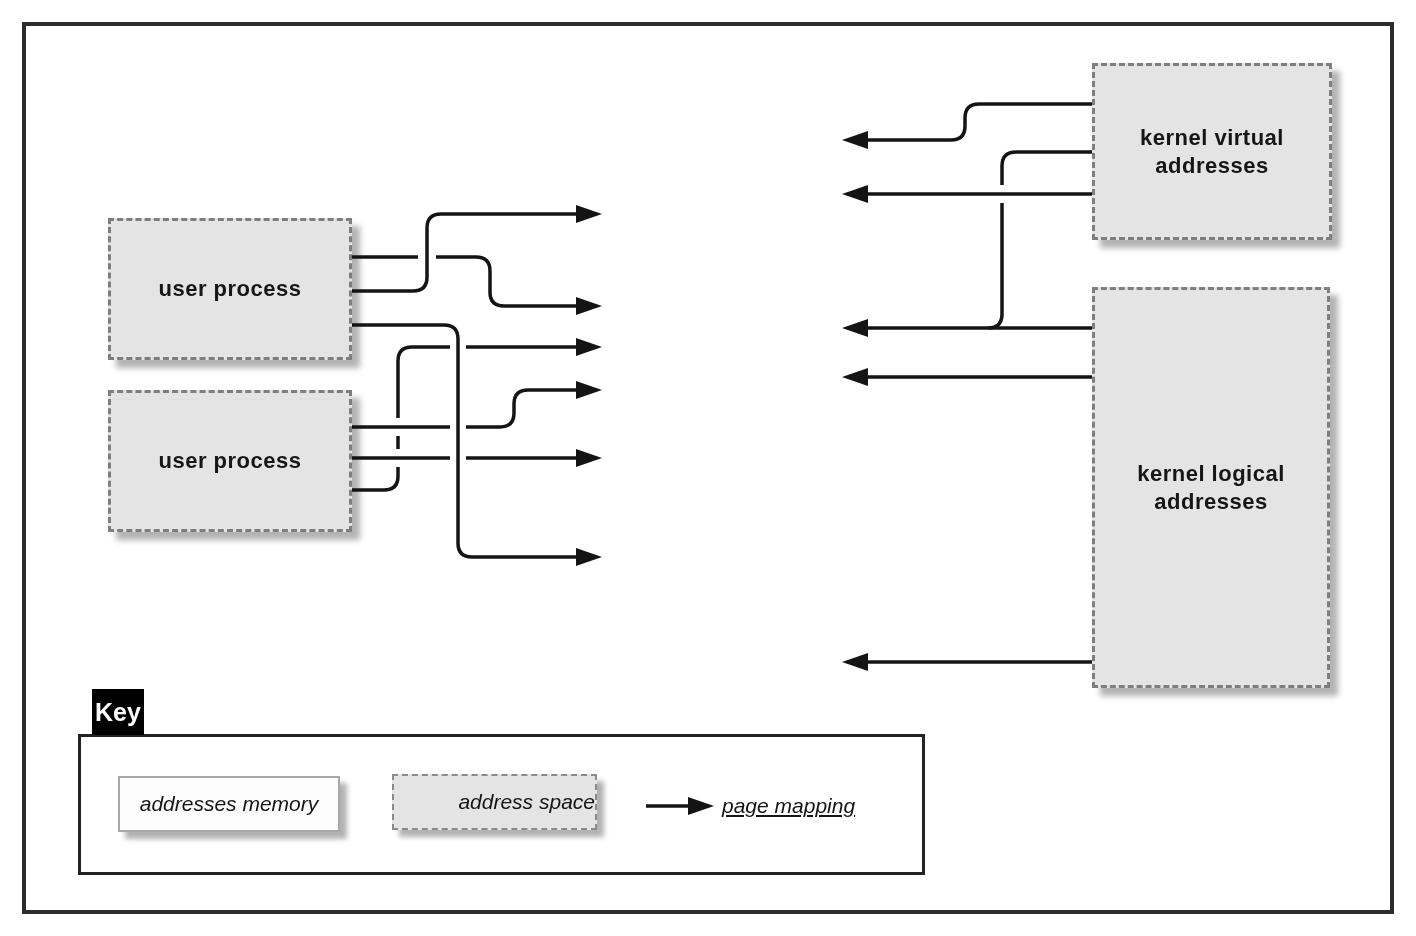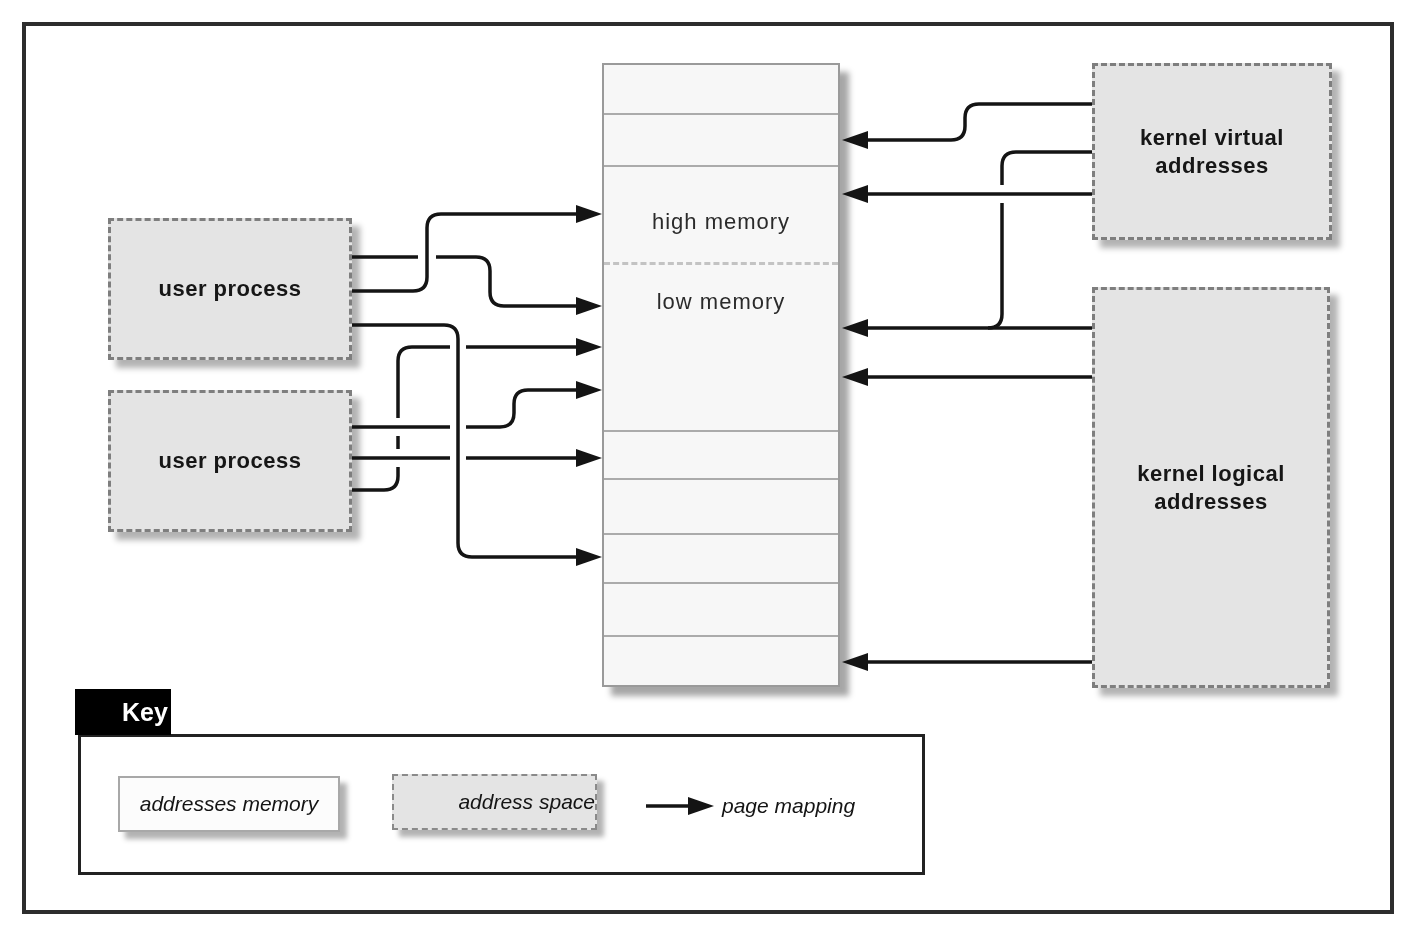--- a/index.html
+++ b/index.html
@@ -23,55 +23,43 @@
   .mline{position:absolute;left:0;width:100%;height:2px;background:#ababab;}
   .mdash{position:absolute;left:0;width:100%;height:0;
          border-top:3px dashed #c3c3c3;}
   .mlabel{position:absolute;left:0;width:100%;text-align:center;
           font-size:22px;color:#2b2b2b;letter-spacing:1px;}
   
   #arrows-layer{left:0;top:0;z-index:5;pointer-events:none;}
   .wire{fill:none;stroke:#141414;stroke-width:3.5px;}
   .head{fill:#141414;stroke:none;}
   
-  #key-tab{left:75px;top:689px;width:52px;height:46px;background:#000;
-           display:flex;align-items:center;justify-content:center;z-index:6;padding-left:44px;}
+  #key-tab{left:92px;top:689px;width:52px;height:46px;background:#000;
+           display:flex;align-items:center;justify-content:center;z-index:6;}
   #key-tab .t{color:#fff;font-weight:bold;font-size:25px;}
   #key-box{left:78px;top:734px;width:847px;height:141px;
            border:3px solid #222;box-sizing:border-box;background:#fff;}
   #key-physmem{left:118px;top:776px;width:222px;height:56px;background:#fcfcfc;
                border:2px solid #a8a8a8;box-sizing:border-box;
                box-shadow:7px 7px 5px rgba(0,0,0,0.30);
                display:flex;align-items:center;justify-content:center;}
   #key-aspace{left:392px;top:774px;width:205px;height:56px;background:#e4e4e4;
               border:2px dashed #8a8a8a;box-sizing:border-box;
               box-shadow:7px 7px 5px rgba(0,0,0,0.30);
               display:flex;align-items:center;justify-content:flex-end;}
   .keylbl{font-style:italic;font-size:21px;color:#141414;}
-  #key-pagemap-label{left:722px;top:792px;height:28px;line-height:28px;}
+  #key-pagemap-label{left:722px;top:792px;height:28px;line-height:28px;text-decoration:underline;}
 </style>
 </head>
 <body>
 
 <div id="canvas">
 
   <div class="abs" id="figure-border"></div>
 
-  <div class="abs" id="memory-column">
-    <div class="mline" style="top:48px"></div>
-    <div class="mline" style="top:100px"></div>
-    <div class="mlabel" style="top:144px">high memory</div>
-    <div class="mdash" style="top:197px"></div>
-    <div class="mlabel" style="top:224px">low memory</div>
-    <div class="mline" style="top:365px"></div>
-    <div class="mline" style="top:413px"></div>
-    <div class="mline" style="top:468px"></div>
-    <div class="mline" style="top:517px"></div>
-    <div class="mline" style="top:570px"></div>
-  </div>
 
   <div class="abs aspace" style="left:108px;top:218px;width:244px;height:142px;">
     <div class="lbl">user process</div>
   </div>
 
   <div class="abs aspace" style="left:108px;top:390px;width:244px;height:142px;">
     <div class="lbl">user process</div>
   </div>
 
   <div class="abs aspace" style="left:1092px;top:63px;width:240px;height:177px;">

